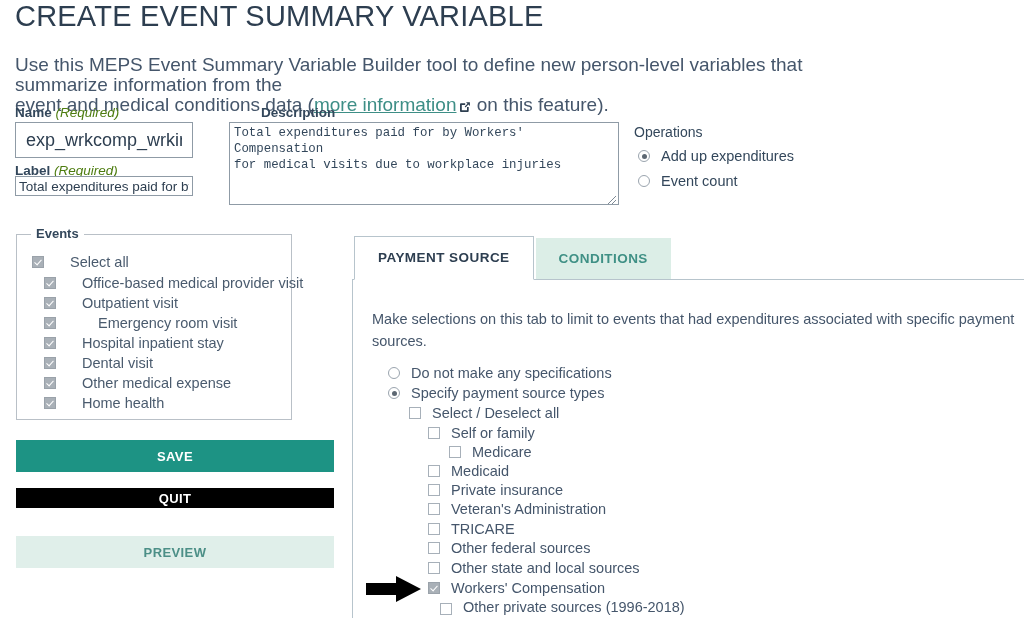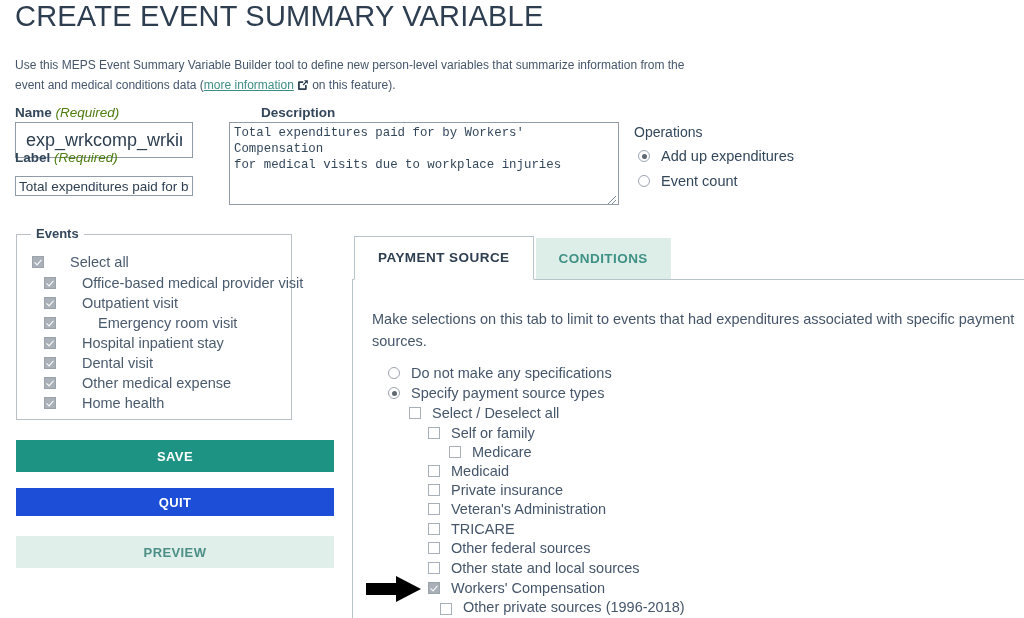--- a/index.html
+++ b/index.html
@@ -29,21 +29,21 @@
     line-height: 36px;
     white-space: nowrap;
   }
 
   
   .intro {
     position: absolute;
     left: 15px;
     top: 55px;
     width: 800px;
-    font-size: 12px;
+    font-size: 19px;
     line-height: 20px;
     color: #45566b;
   }
   .intro a {
     color: #3d8e86;
     text-decoration: underline;
   }
   .ext-icon {
     display: inline-block;
     vertical-align: -2px;
@@ -72,21 +72,21 @@
     width: 178px;
     height: 36px;
     box-sizing: border-box;
     border: 1px solid #8f9ba6;
     background: #fff;
     font-family: "Liberation Sans", sans-serif;
     font-size: 18px;
     color: #2d3e50;
     padding: 1px 10px;
   }
-  .label-label { position: absolute; left: 15px; top: 150px; }
+  .label-label { position: absolute; left: 15px; top: 163px; }
   .label-input {
     position: absolute;
     left: 15px;
     top: 176px;
     width: 178px;
     height: 20px;
     box-sizing: border-box;
     border: 1px solid #8f9ba6;
     background: #fff;
     font-family: "Liberation Sans", sans-serif;
@@ -224,21 +224,21 @@
     box-sizing: border-box;
     text-align: center;
     font-size: 13px;
     font-weight: bold;
     letter-spacing: 0.4px;
     border: none;
     cursor: pointer;
     font-family: "Liberation Sans", sans-serif;
   }
   .btn-save  { top: 440px; height: 32px; background: #1d9384; color: #ffffff; }
-  .btn-quit  { top: 488px; height: 28px; background: #1d4ed8; color: #ffffff; }
+  .btn-quit  { top: 488px; height: 20px; background: #000000; color: #ffffff; }
   .btn-prev  { top: 536px; height: 32px; background: #e0efea; color: #4c8f87; }
 
   
   .tabs {
     position: absolute;
     left: 352px;
     top: 236px;
     height: 44px;
     display: flex;
     align-items: flex-end;

